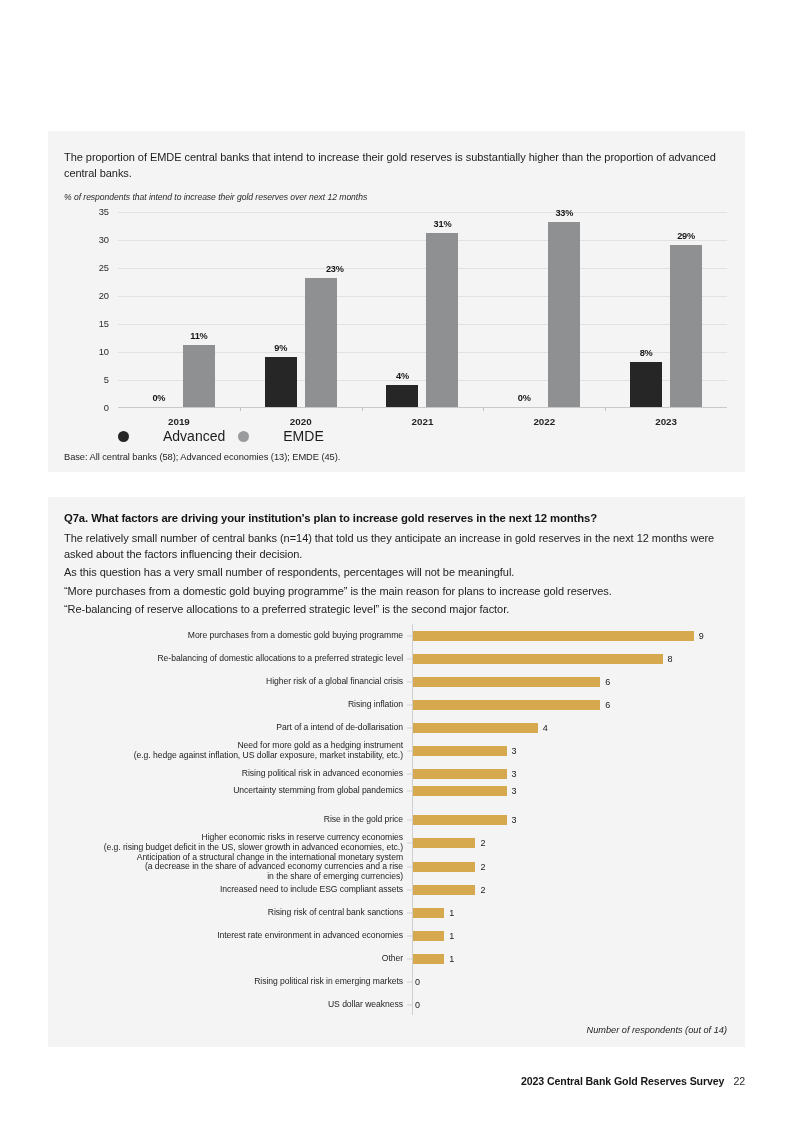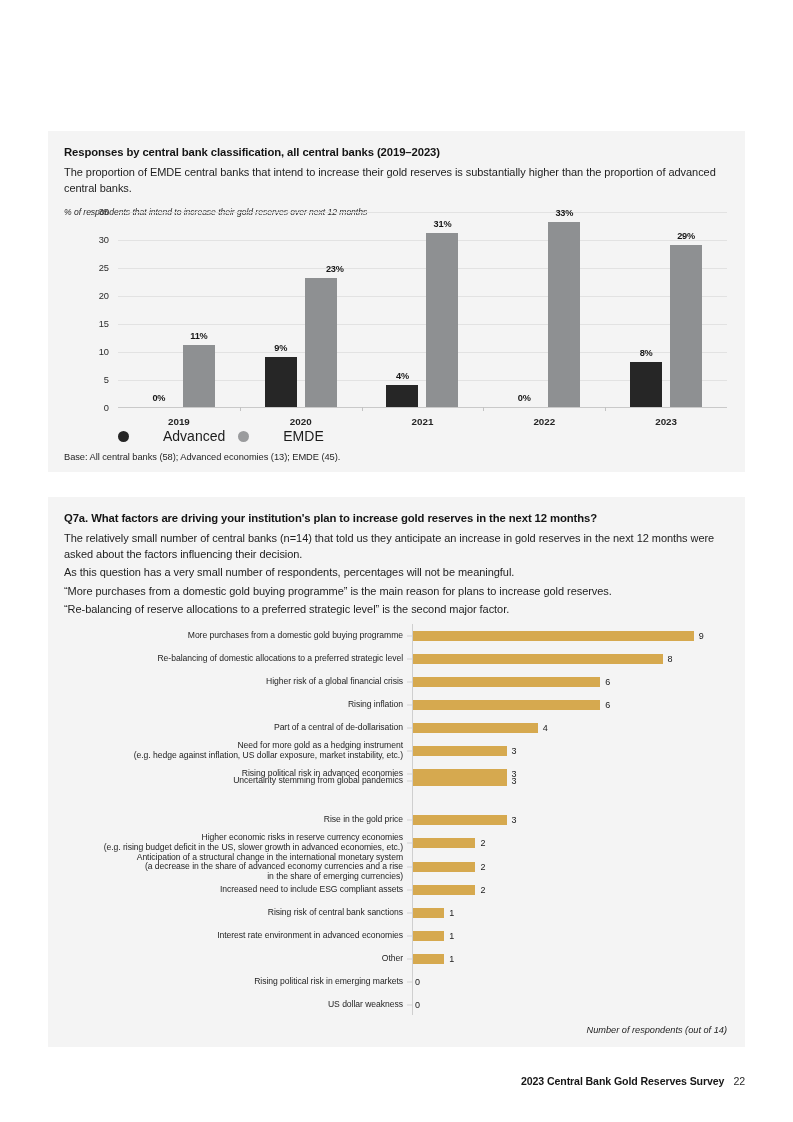--- a/index.html
+++ b/index.html
@@ -200,21 +200,20 @@
   }
   #page-footer .pageno { font-weight: normal; color: #2a2a2a; }
 </style>
 </head>
 <body>
 
 <div class="page">
 
   <div class="panel" id="panel-1">
     <div class="panel-inner">
-      <div class="panel-title">Responses by central bank classification, all central banks (2019–2023)</div>
       <div class="panel-sub">The proportion of EMDE central banks that intend to increase their gold reserves is substantially higher than the proportion of advanced central banks.</div>
       <div class="panel-axis-note">% of respondents that intend to increase their gold reserves over next 12 months</div>
     </div>
   </div>
 
   <div id="vchart">
     <div class="v-plot" id="v-plot">
         <div class="v-gridline" style="top: 168px;"></div>
         <div class="v-gridline" style="top: 140px;"></div>
         <div class="v-gridline" style="top: 112px;"></div>
@@ -312,38 +311,38 @@
         <div class="h-bar" style="width: 187.2px;"></div>
         <div class="h-value" style="left: 557.2px;">6</div>
       </div>
       <div class="h-row" style="top: 69.3px;">
         <div class="h-label">Rising inflation</div>
         <div class="h-tick"></div>
         <div class="h-bar" style="width: 187.2px;"></div>
         <div class="h-value" style="left: 557.2px;">6</div>
       </div>
       <div class="h-row" style="top: 92.4px;">
-        <div class="h-label">Part of a central of de-dollarisation</div>
+        <div class="h-label">Part of a intend of de-dollarisation</div>
         <div class="h-tick"></div>
         <div class="h-bar" style="width: 124.8px;"></div>
         <div class="h-value" style="left: 494.8px;">4</div>
       </div>
       <div class="h-row" style="top: 115.5px;">
         <div class="h-label">Need for more gold as a hedging instrument<br>(e.g. hedge against inflation, US dollar exposure, market instability, etc.)</div>
         <div class="h-tick"></div>
         <div class="h-bar" style="width: 93.6px;"></div>
         <div class="h-value" style="left: 463.6px;">3</div>
       </div>
       <div class="h-row" style="top: 138.6px;">
         <div class="h-label">Rising political risk in advanced economies</div>
         <div class="h-tick"></div>
         <div class="h-bar" style="width: 93.6px;"></div>
         <div class="h-value" style="left: 463.6px;">3</div>
       </div>
-      <div class="h-row" style="top: 145px;">
+      <div class="h-row" style="top: 155px;">
         <div class="h-label">Uncertainty stemming from global pandemics</div>
         <div class="h-tick"></div>
         <div class="h-bar" style="width: 93.6px;"></div>
         <div class="h-value" style="left: 463.6px;">3</div>
       </div>
       <div class="h-row" style="top: 184.8px;">
         <div class="h-label">Rise in the gold price</div>
         <div class="h-tick"></div>
         <div class="h-bar" style="width: 93.6px;"></div>
         <div class="h-value" style="left: 463.6px;">3</div>

